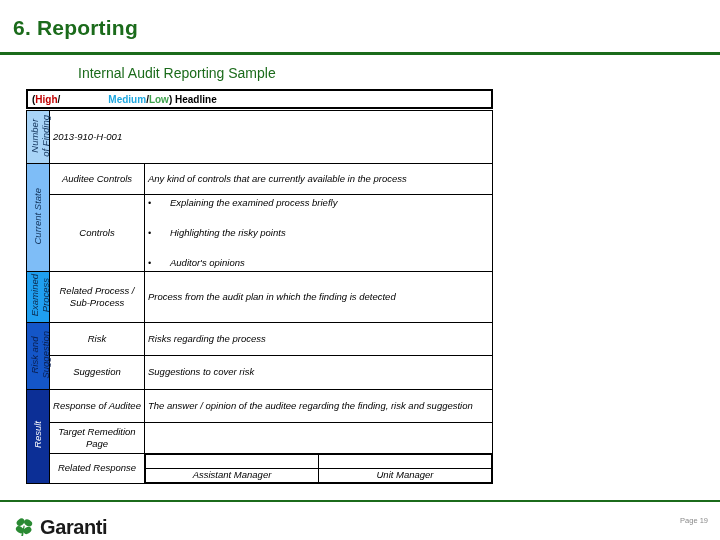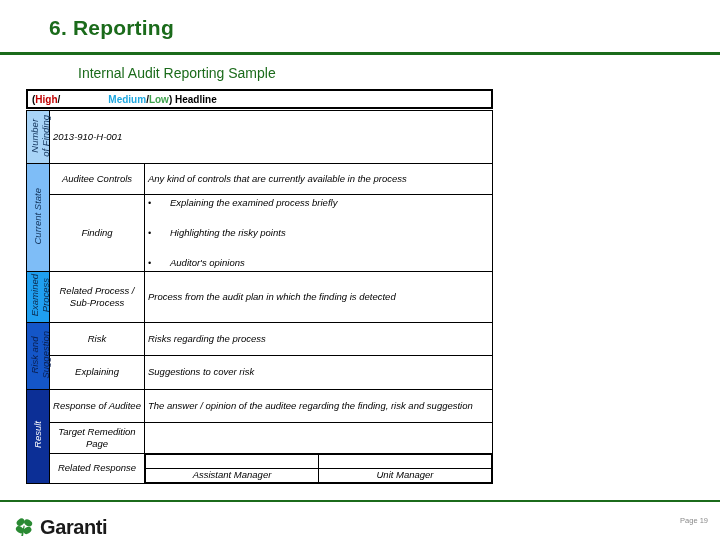--- a/index.html
+++ b/index.html
@@ -17,21 +17,20 @@
 
   
   .slide-title {
     position: absolute;
     left: 13px;
     top: 16px;
     font-size: 21px;
     font-weight: bold;
     color: #1b6b1b;
     letter-spacing: 0.2px;
-    margin-left: 36px;
   }
   .title-rule {
     position: absolute;
     left: 0px;
     top: 52px;
     width: 720px;
     height: 3px;
     background: #1b6b1b;
   }
 
@@ -220,21 +219,21 @@
     </tr>
 
     <tr>
       <td class="band band-current" rowspan="2">
         <span class="band-inner">Current State</span>
       </td>
       <td class="lbl">Auditee Controls</td>
       <td class="val justify" style="height:26px;">Any kind of controls that are currently available in the process</td>
     </tr>
     <tr>
-      <td class="lbl">Finding</td>
+      <td class="lbl">Controls</td>
       <td class="val" style="height:66px;">
         <div class="bullet-row">
           <span class="bullet-dot">•</span>
           <span class="bullet-text">Explaining the examined process briefly</span>
         </div>
         <div class="bullet-row" style="margin-top:18px;">
           <span class="bullet-dot">•</span>
           <span class="bullet-text">Highlighting the risky points</span>
         </div>
         <div class="bullet-row" style="margin-top:17px;">
@@ -255,21 +254,21 @@
 
     <tr>
       <td class="band band-risk" rowspan="2">
         <span class="band-inner">Risk and
 Suggestion</span>
       </td>
       <td class="lbl">Risk</td>
       <td class="val mid" style="height:28px;">Risks regarding the process</td>
     </tr>
     <tr>
-      <td class="lbl">Explaining</td>
+      <td class="lbl">Suggestion</td>
       <td class="val mid" style="height:29px;">Suggestions to cover risk</td>
     </tr>
 
     <tr>
       <td class="band band-result" rowspan="3">
         <span class="band-inner">Result</span>
       </td>
       <td class="lbl">Response of Auditee</td>
       <td class="val" style="height:28px;">The answer / opinion of the auditee regarding the finding, risk and suggestion</td>
     </tr>

